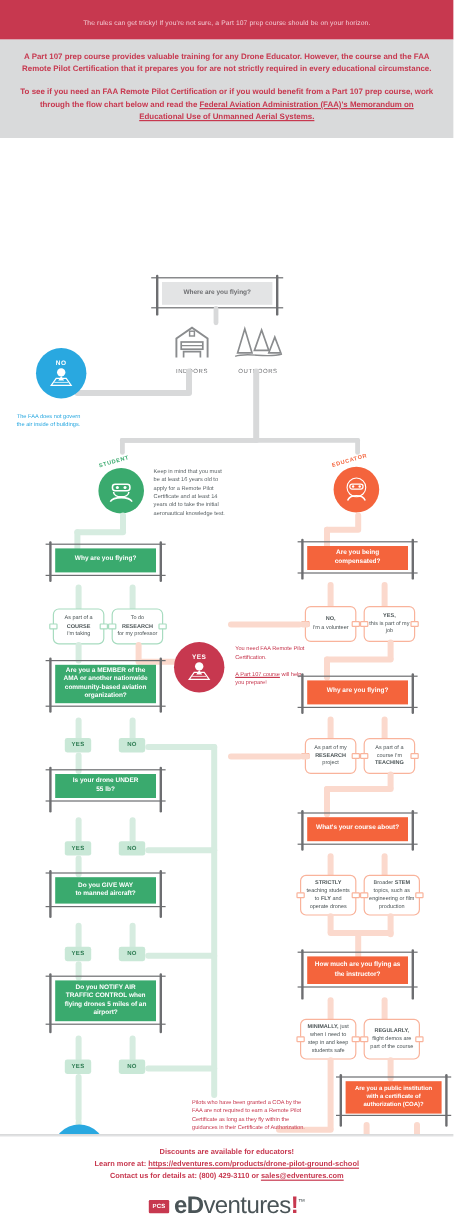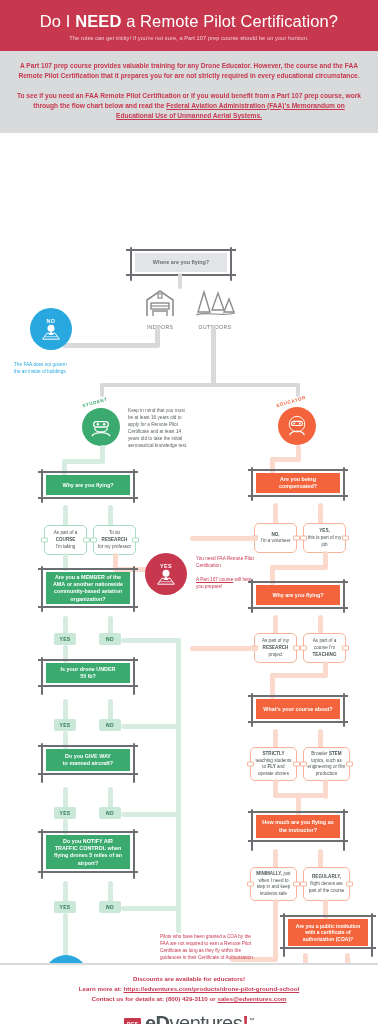--- a/index.html
+++ b/index.html
@@ -160,23 +160,20 @@
   .logo-word { font-size:20px; color:#4a5457; letter-spacing:-.5px; }
   .logo-word .ed { font-weight:700; }
   .logo-word .ex { color:#c7384f; font-weight:700; }
   .logo-tm { font-size:6px; color:#4a5457; vertical-align:super; }
   .divider { height:1px; background:#d9dadb; }
 </style>
 </head>
 <body>
 
 <div class="header-band">
-  <div class="header-title">
-    <span>Do I </span><b>NEED</b><span> a Remote Pilot Certification?</span>
-  </div>
   <div class="header-sub">The rules can get tricky! If you're not sure, a Part 107 prep course should be on your horizon.</div>
 </div>
 
 <div class="intro-band">
   <div class="intro-p">A Part 107 prep course provides valuable training for any Drone Educator. However, the course and the FAA Remote Pilot Certification that it prepares you for are not strictly required in every educational circumstance.</div>
   <div class="intro-p">
     <span>To see if you need an FAA Remote Pilot Certification or if you would benefit from a Part 107 prep course, work through the flow chart below and read the </span><span class="intro-link">Federal Aviation Administration (FAA)'s Memorandum on Educational Use of Unmanned Aerial Systems.</span>
   </div>
 </div>
 

